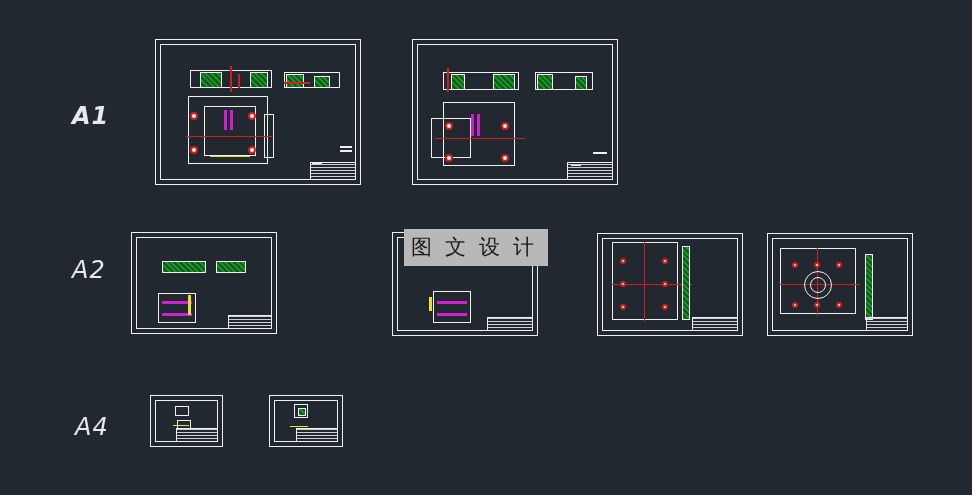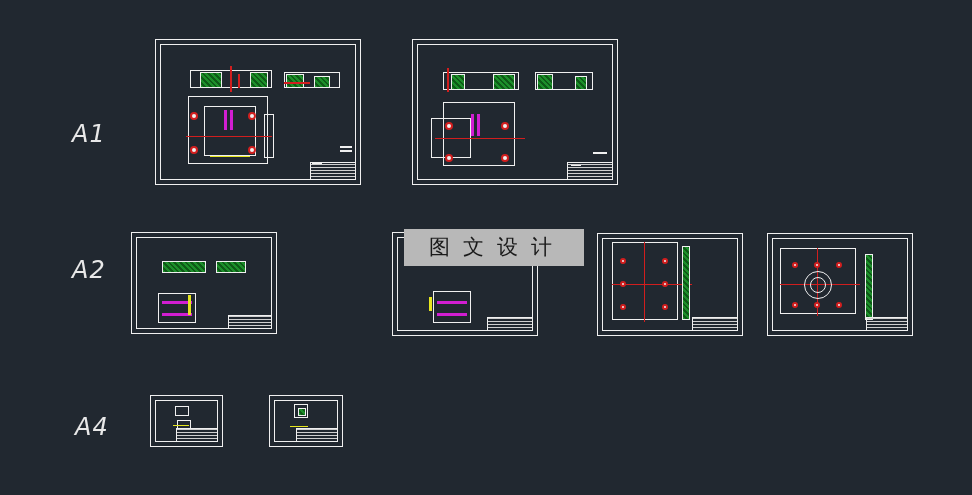--- a/index.html
+++ b/index.html
@@ -11,26 +11,26 @@
      repeating-linear-gradient(0deg,transparent 0 2px,#cfcfcf 2px 3px);}
   .part{position:absolute;}
   .rline{position:absolute;background:#d21e1e;}
   .green{position:absolute;background:repeating-linear-gradient(45deg,#1c8f2a 0 2px,#0e5a17 2px 4px);border:1px solid #f0f0f0;}
   .mag{position:absolute;background:#d21ed2;}
   .yel{position:absolute;background:#e6e61e;}
   .circ{position:absolute;border:1px solid #f0f0f0;border-radius:50%;box-sizing:border-box;}
   .rcirc{position:absolute;border:2px solid #d21e1e;border-radius:50%;box-sizing:border-box;background:#f0f0f0;}
   .box{position:absolute;border:1px solid #f0f0f0;box-sizing:border-box;}
   .note{position:absolute;height:2px;background:#f0f0f0;}
-  .watermark{position:absolute;left:404px;top:229px;width:180px;height:37px;background:#b8b8b8;color:#1a1a1a;font-family:"DejaVu Serif",serif;font-size:21px;letter-spacing:13px;text-align:center;line-height:37px;padding-left:6px;box-sizing:border-box;}
+  .watermark{position:absolute;left:404px;top:229px;width:144px;height:37px;background:#b8b8b8;color:#1a1a1a;font-family:"DejaVu Serif",serif;font-size:21px;letter-spacing:13px;text-align:center;line-height:37px;padding-left:6px;box-sizing:border-box;}
 </style>
 </head>
 <body>
 
-<div class="row-label" style="left:72px;top:120px;">A1</div>
+<div class="row-label" style="left:72px;top:102px;font-weight:bold;">A1</div>
 <div class="row-label" style="left:72px;top:256px;">A2</div>
 <div class="row-label" style="left:75px;top:413px;">A4</div>
 
 <div class="sheet" style="left:155px;top:39px;width:206px;height:146px;">
   <div class="inner"></div>
   <div class="part" style="left:34px;top:26px;width:82px;height:26px;">
     <div class="box" style="left:0;top:4px;width:82px;height:18px;"></div>
     <div class="green" style="left:10px;top:6px;width:20px;height:14px;"></div>
     <div class="green" style="left:60px;top:6px;width:16px;height:14px;"></div>
     <div class="rline" style="left:40px;top:0;width:2px;height:26px;"></div>

